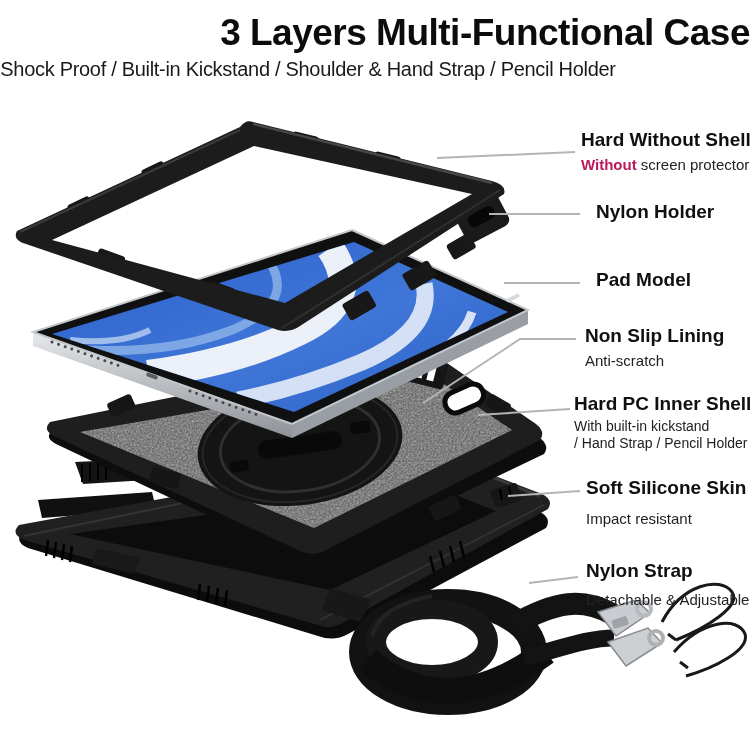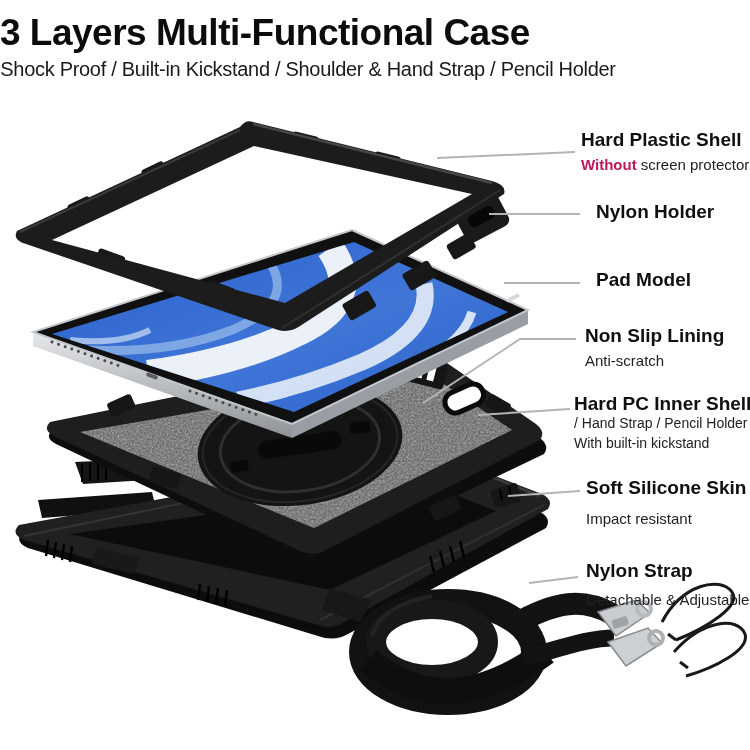--- a/index.html
+++ b/index.html
@@ -1,21 +1,21 @@
 <!DOCTYPE html>
 <html><head>
 <meta charset="utf-8">
 <style>
   html,body{margin:0;padding:0;}
   body{
     width:750px;height:750px;position:relative;background:#ffffff;
     font-family:"Liberation Sans", sans-serif;color:#111;overflow:hidden;
   }
   .title{
-    position:absolute;top:12px;left:0;width:750px;text-align:left;
+    position:absolute;top:12px;left:0;width:750px;text-align:right;
     font-size:37px;font-weight:bold;letter-spacing:-0.5px;color:#0c0c0c;
   }
   .subtitle{
     position:absolute;top:58px;left:0;width:616px;text-align:center;
     font-size:20px;letter-spacing:-0.3px;color:#1a1a1a;
   }
   .callout{position:absolute;white-space:nowrap;}
   .callout .head{font-weight:bold;font-size:19px;color:#101010;line-height:1.05;}
   .callout .sub{font-size:15px;color:#222;margin-top:6px;}
   .callout .sub.small{font-size:14px;margin-top:4px;line-height:1.18;}
@@ -241,41 +241,41 @@
     <path d="M 478 415 L 570 409"></path>
     <path d="M 508 496 L 580 491"></path>
     <path d="M 529 583 L 578 577"></path>
   </g>
 </svg>
 
 <div class="title">3 Layers Multi-Functional Case</div>
 <div class="subtitle">Shock Proof / Built-in Kickstand / Shoulder &amp; Hand Strap / Pencil Holder</div>
 
 <div class="callout" style="left:581px;top:130px;">
-  <div class="head">Hard Plastic Shell</div>
+  <div class="head">Hard Without Shell</div>
   <div class="sub"><span class="red">Without</span><span> screen protector</span></div>
 </div>
 
 <div class="callout" style="left:596px;top:202px;">
   <div class="head">Nylon Holder</div>
 </div>
 
 <div class="callout" style="left:596px;top:270px;">
   <div class="head">Pad Model</div>
 </div>
 
 <div class="callout" style="left:585px;top:326px;">
   <div class="head">Non Slip Lining</div>
   <div class="sub">Anti-scratch</div>
 </div>
 
 <div class="callout" style="left:574px;top:394px;">
   <div class="head">Hard PC Inner Shell</div>
+  <div class="sub small">With built-in kickstand</div>
   <div class="sub small" style="margin-top:1px;">/ Hand Strap / Pencil Holder</div>
-  <div class="sub small">With built-in kickstand</div>
 </div>
 
 <div class="callout" style="left:586px;top:478px;">
   <div class="head">Soft Silicone Skin</div>
   <div class="sub" style="margin-top:12px;">Impact resistant</div>
 </div>
 
 <div class="callout" style="left:586px;top:561px;">
   <div class="head">Nylon Strap</div>
   <div class="sub" style="margin-top:10px;">Detachable &amp; Adjustable</div>

